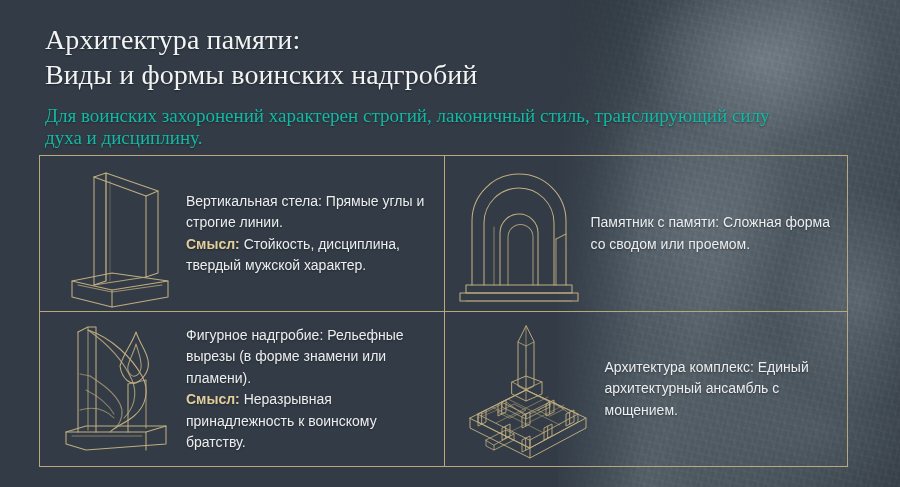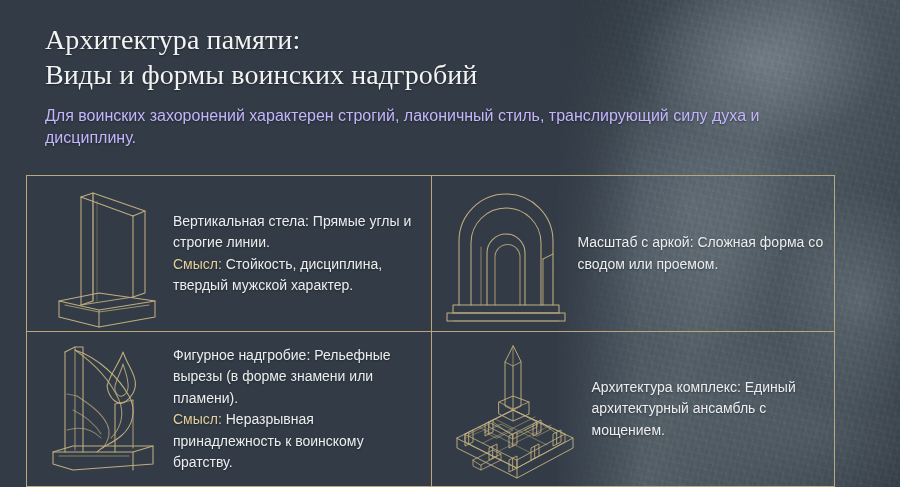--- a/index.html
+++ b/index.html
@@ -95,39 +95,38 @@
     letter-spacing: .1px;
     white-space: pre-line;
     text-shadow: 0 1px 2px rgba(0,0,0,.45);
   }
 
   .subtitle {
     position: absolute;
     left: 45px;
     top: 105px;
     width: 740px;
-    font-family: Liberation Sans, sans-serif;
-    font-size: 16px;
+    font-family: Liberation Serif, serif;
+    font-size: 19px;
     line-height: 22px;
-    color: #c4b5fd;
+    color: #14b8a6;
     text-shadow: 0 1px 2px rgba(0,0,0,.45);
   }
 
   
   .grid {
     position: absolute;
-    left: 26px;
+    left: 39px;
     top: 155px;
     width: 809px;
     height: 312px;
     border: 1px solid #b9a87b;
     display: grid;
     grid-template-columns: 1fr 1fr;
     grid-template-rows: 1fr 1fr;
-    margin-top: 20px;
   }
 
   .cell {
     display: flex;
     align-items: center;
     gap: 4px;
     padding: 4px 8px 4px 6px;
     overflow: hidden;
   }
   .cell.c-right { border-left: 1px solid #b9a87b; }
@@ -148,21 +147,21 @@
   .desc {
     flex: 1 1 auto;
     font-family: "Liberation Sans", sans-serif;
     font-size: 14px;
     line-height: 21.5px;
     color: #eceef0;
     text-shadow: 0 1px 2px rgba(0,0,0,.4);
   }
   .desc .mean {
     color: #e3cf9d;
-    font-weight: normal;
+    font-weight: bold;
     text-align: right;
   }
   .desc p { margin: 0; }
 </style>
 </head>
 <body>
 
 <div id="stage">
 
   <div class="bg-stone"></div>
@@ -226,21 +225,21 @@
             <path d="M110 73 L100 78" opacity=".85"></path>
 
             <path d="M38 66 L38 124" opacity=".6"></path>
 
             <path d="M10 124 L116 124 L116 132 L10 132 Z"></path>
             <path d="M4 132 L122 132 L122 140 L4 140 Z"></path>
             <path d="M10 140 L116 140" opacity=".5"></path>
           </svg>
         </div>
         <div class="desc">
-          <p><span>Масштаб с аркой:</span>
+          <p><span>Памятник с памяти:</span>
              <span>Сложная форма со сводом или проемом.</span></p>
         </div>
       </div>
 
       <div class="cell r-bottom">
         <div class="icon-box">
           <svg width="128" height="150" viewBox="0 0 128 150" fill="none" stroke="#c0ad80" stroke-width="1.05" stroke-linejoin="round" stroke-linecap="round">
 
             <path d="M16 118 L36 112 L116 112 L116 130 L36 136 L16 130 Z"></path>
             <path d="M16 118 L96 118 L116 112"></path>

